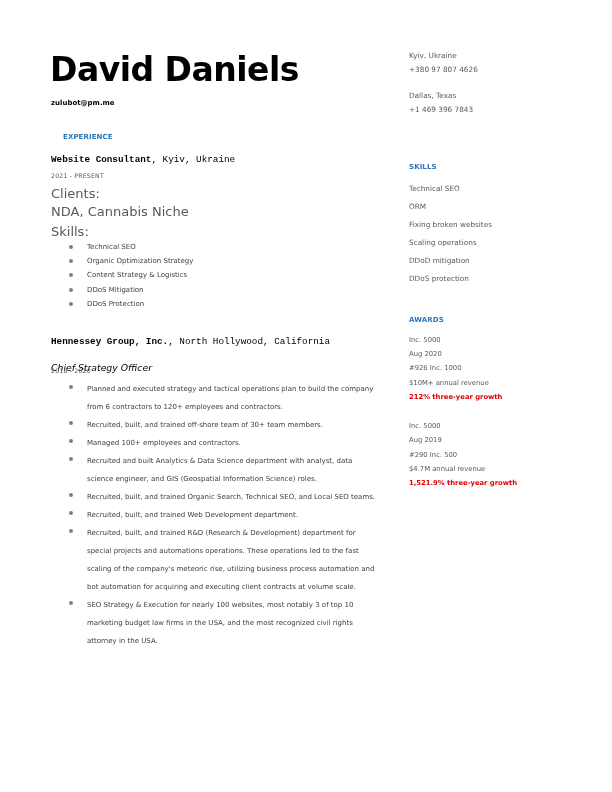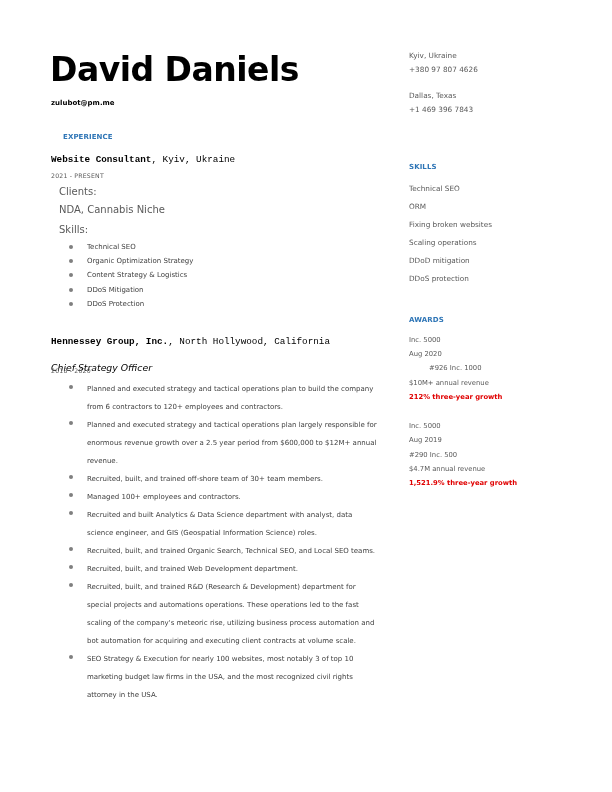--- a/index.html
+++ b/index.html
@@ -38,21 +38,21 @@
       font-size: 9.3px; color: #000; font-family: Liberation Mono, monospace;
     }
     .job-title b { font-weight: bold; }
     .job-role {
       font-size: 9.3px; font-style: italic; color: #000;
     }
     .date-line {
       font-size: 6.2px; color: #595959; letter-spacing: 0.2px;
     }
     .small-text {
-      font-size: 10px; color: #595959; margin-left: 8px;
+      font-size: 13px; color: #595959;
     }
     .bullets {
       position: absolute;
       margin: 0; padding: 0;
       list-style: none;
     }
     .bullets li {
       position: relative;
       padding-left: 18px;
       font-size: 7px;
@@ -120,21 +120,20 @@
 </ul>
 
 <div class="abs job-title" style="left:51px; top:336px;">
   <b>Hennessey Group, Inc.</b><span>, North Hollywood, California</span>
 </div>
 <div class="abs job-role" style="left:51px; top:362px;">Chief Strategy Officer</div>
 <div class="abs date-line" style="left:51px; top:367px;">2018 - 2020</div>
 
 <ul class="bullets duties" style="left:69px; top:380px;">
   <li>Planned and executed strategy and tactical operations plan to build the company from 6 contractors to 120+ employees and contractors.</li>
-  <li>Planned and executed strategy and tactical operations plan largely responsible for enormous revenue growth over a 2.5 year period from $600,000 to $12M+ annual revenue.</li>
   <li>Recruited, built, and trained off-shore team of 30+ team members.</li>
   <li>Managed 100+ employees and contractors.</li>
   <li>Recruited and built Analytics &amp; Data Science department with analyst, data science engineer, and GIS (Geospatial Information Science) roles.</li>
   <li>Recruited, built, and trained Organic Search, Technical SEO, and Local SEO teams.</li>
   <li>Recruited, built, and trained Web Development department.</li>
   <li>Recruited, built, and trained R&amp;D (Research &amp; Development) department for special projects and automations operations. These operations led to the fast scaling of the company's meteoric rise, utilizing business process automation and bot automation for acquiring and executing client contracts at volume scale.</li>
   <li>SEO Strategy &amp; Execution for nearly 100 websites, most notably 3 of top 10 marketing budget law firms in the USA, and the most recognized civil rights attorney in the USA.</li>
 </ul>
 
 <div class="abs section-head" style="left:409px; top:163px;">SKILLS</div>
@@ -142,21 +141,21 @@
 <div class="abs right-skill" style="left:409px; top:202px;">ORM</div>
 <div class="abs right-skill" style="left:409px; top:220px;">Fixing broken websites</div>
 <div class="abs right-skill" style="left:409px; top:238px;">Scaling operations</div>
 <div class="abs right-skill" style="left:409px; top:256px;">DDoD mitigation</div>
 <div class="abs right-skill" style="left:409px; top:274px;">DDoS protection</div>
 
 <div class="abs section-head" style="left:409px; top:316px;">AWARDS</div>
 
 <div class="abs award-line" style="left:409px; top:336px;">Inc. 5000</div>
 <div class="abs award-line" style="left:409px; top:350px;">Aug 2020</div>
-<div class="abs award-line" style="left:409px; top:364px;margin-left:20px;">#926 Inc. 1000</div>
+<div class="abs award-line" style="left:409px; top:364px;">#926 Inc. 1000</div>
 <div class="abs award-line" style="left:409px; top:379px;">$10M+ annual revenue</div>
 <div class="abs award-growth" style="left:409px; top:393px;">212% three-year growth</div>
 
 <div class="abs award-line" style="left:409px; top:422px;">Inc. 5000</div>
 <div class="abs award-line" style="left:409px; top:436px;">Aug 2019</div>
 <div class="abs award-line" style="left:409px; top:451px;">#290 Inc. 500</div>
 <div class="abs award-line" style="left:409px; top:465px;">$4.7M annual revenue</div>
 <div class="abs award-growth" style="left:409px; top:479px;">1,521.9% three-year growth</div>
 
 </body></html>

